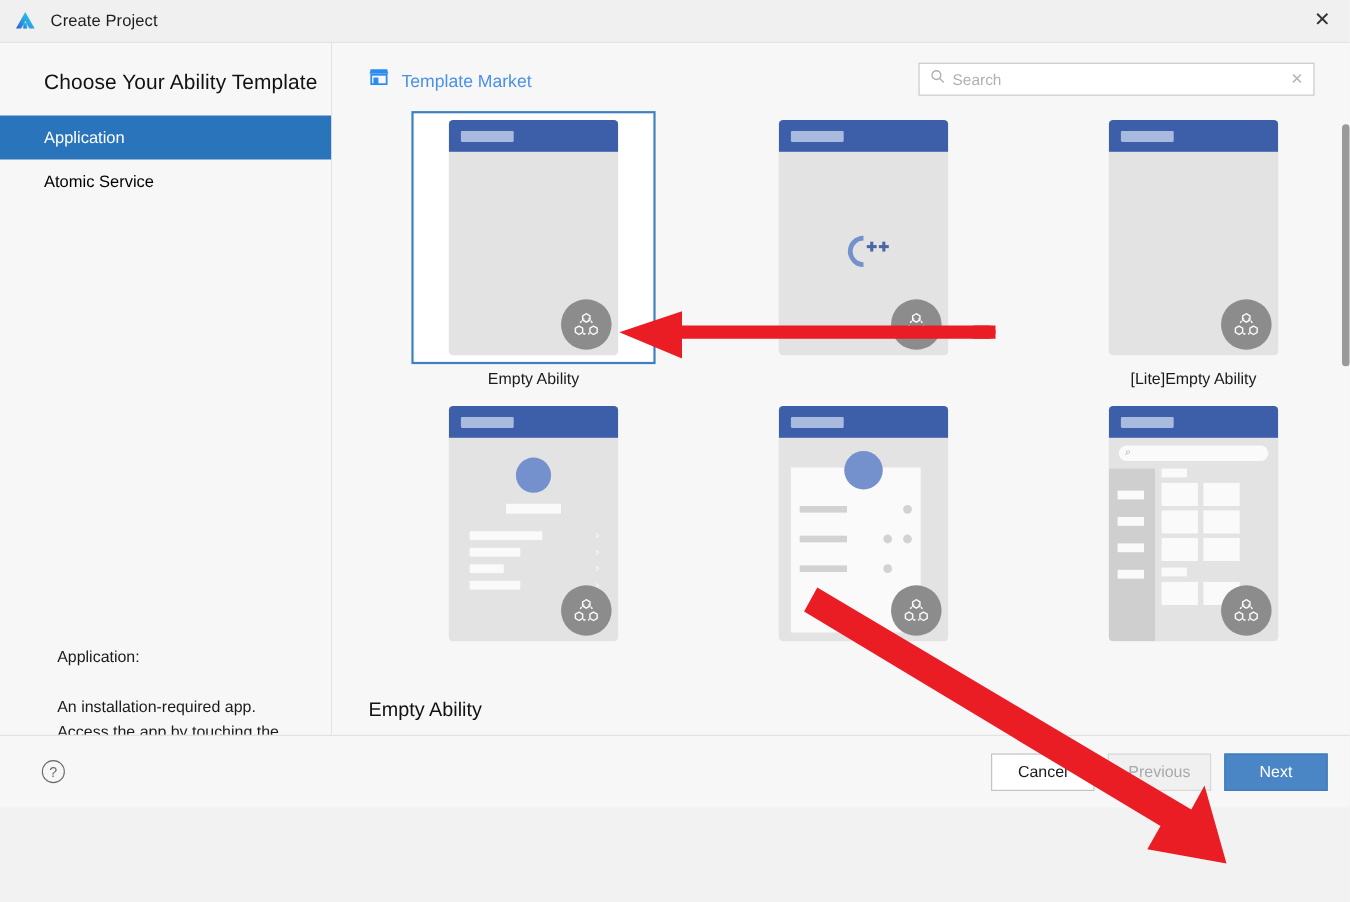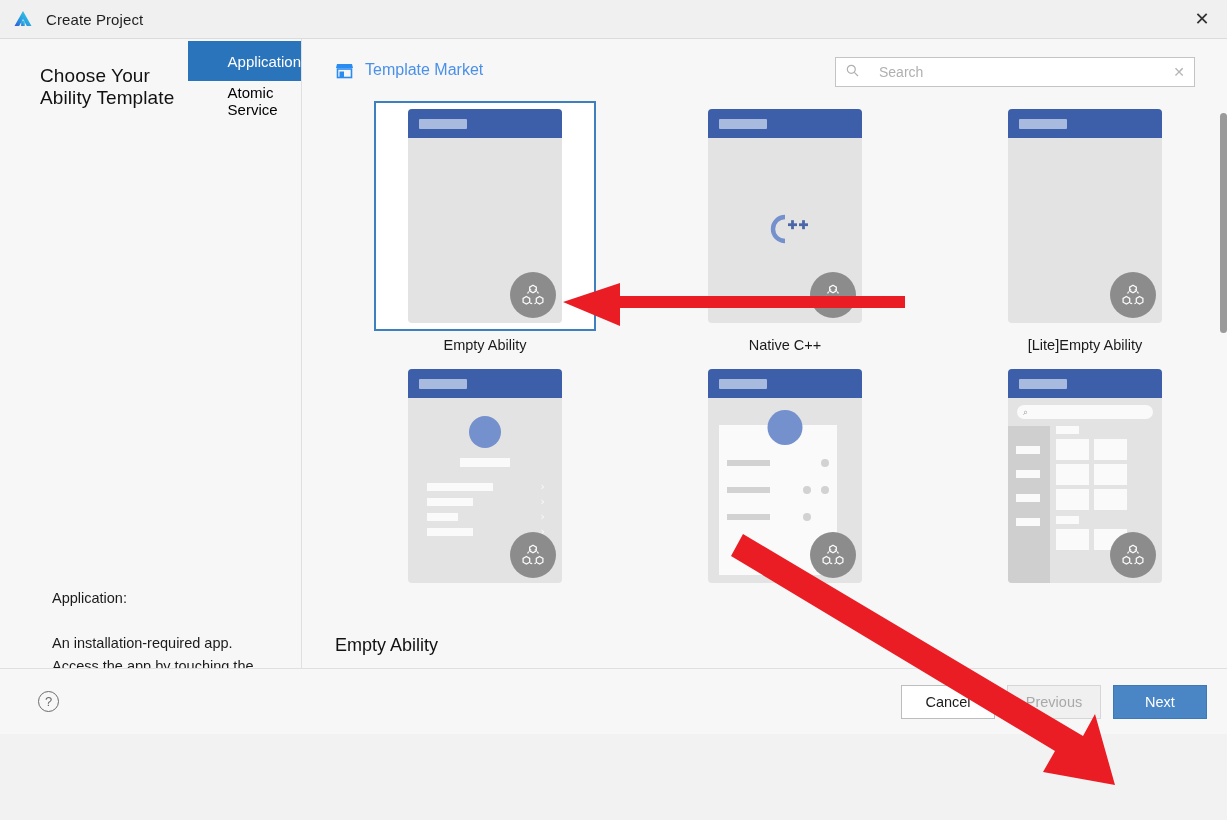--- a/index.html
+++ b/index.html
@@ -35,21 +35,21 @@
     font-family: "DejaVu Sans", sans-serif;
   }
 
   
   .body-area { flex: 1; display: flex; position: relative; background: #f7f7f7; }
 
   
   .left-panel {
     width: 302px; min-width: 302px;
     border-right: 1px solid #e0e0e0;
-    display: flex; 
+    display: flex; flex-direction: column;
     position: relative;
     background: #f7f7f7;
   }
   .page-title {
     font-size: 19px; color: #121212;
     padding: 26px 0 16px 40px;
     letter-spacing: .1px;
   }
   .cat-list { margin-top: 2px; }
   .cat-item {
@@ -66,28 +66,28 @@
   .left-desc .ld-title { margin-bottom: 21px; }
   .left-desc .ld-body { white-space: pre-line; }
 
   
   .right-panel { flex: 1; position: relative; display: flex; flex-direction: column; background: #f7f7f7; }
   .rp-header {
     display: flex; align-items: center; justify-content: space-between;
     padding: 18px 40px 14px 33px;
   }
   .market-link {
-    display: flex; align-items: flex-start; gap: 11px;
+    display: flex; align-items: flex-end; gap: 11px;
     color: #4a90e8; font-size: 16px; cursor: pointer;
   }
   .market-link svg { flex: 0 0 auto; }
   .search-box {
     width: 360px; height: 30px;
     background: #ffffff; border: 1px solid #c4c4c4;
-    display: flex; align-items: center; gap: 20px;
+    display: flex; align-items: center; gap: 7px;
     padding: 0 9px 0 10px; cursor: text;
   }
   .search-box input {
     flex: 1; border: none; outline: none; font-size: 14px;
     color: #333; background: transparent;
     font-family: "Liberation Sans", sans-serif;
   }
   .search-box input::placeholder { color: #b0b0b0; }
   .search-clear { color: #b5b5b5; font-size: 14px; cursor: pointer; line-height: 1;
     font-family: "DejaVu Sans", sans-serif; }
@@ -342,21 +342,20 @@
                       <path d="M8.4 16.5 l3.3 1.9 v3.8 l-3.3 1.9 -3.3-1.9 v-3.8 Z"></path>
                       <path d="M21.6 16.5 l3.3 1.9 v3.8 l-3.3 1.9 -3.3-1.9 v-3.8 Z"></path>
                       <path d="M9.6 13.6 A8.3 8.3 0 0 1 13.2 9.6" stroke-dasharray="2.2 2.2"></path>
                       <path d="M20.4 13.6 A8.3 8.3 0 0 0 16.8 9.6" stroke-dasharray="2.2 2.2"></path>
                       <path d="M12.1 23.2 A8.3 8.3 0 0 0 17.9 23.2" stroke-dasharray="2.2 2.2"></path>
                     </g>
                   </svg>
                 </div>
               </div>
             </div>
-            <div class="tpl-label">Native C++</div>
           </div>
 
           <div class="tpl-cell">
             <div class="tpl-card">
               <div class="phone">
                 <div class="phone-top">
                     <i></i>
                   </div>
                 <div class="phone-body"></div>
                 <div class="hm-badge">

